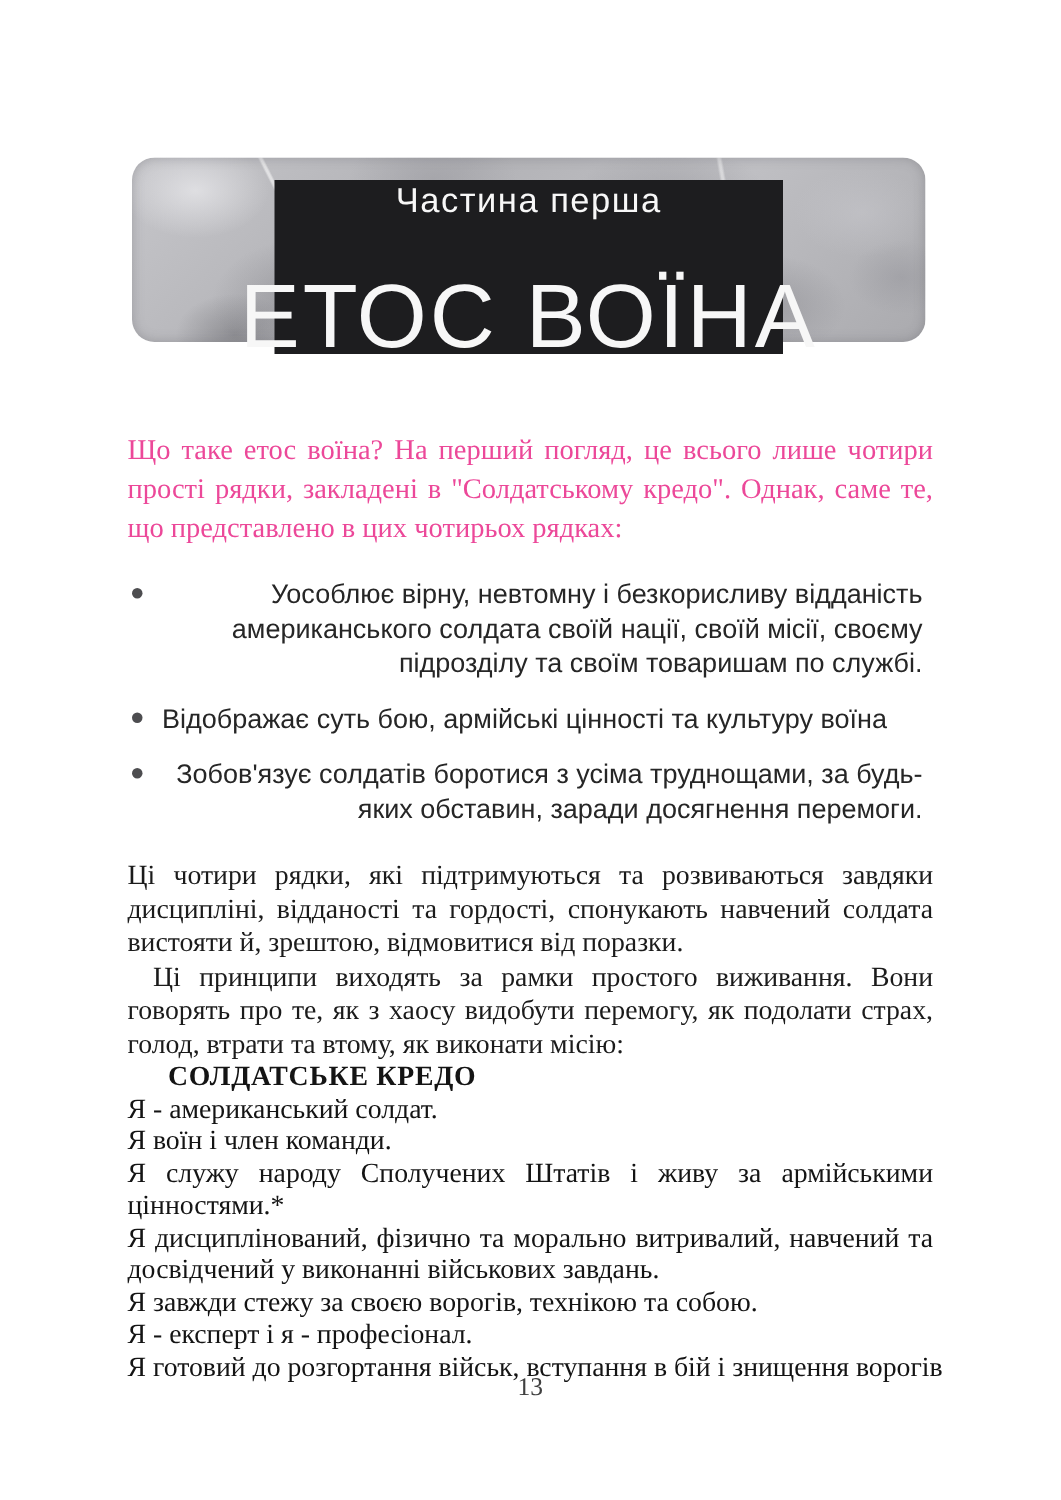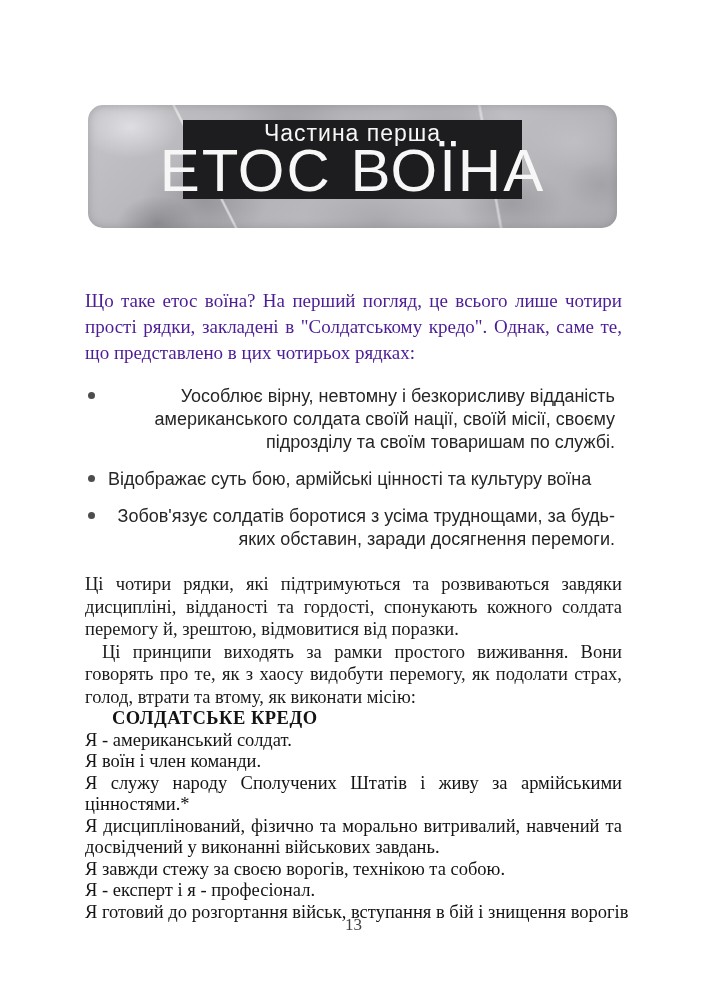--- a/index.html
+++ b/index.html
@@ -36,26 +36,26 @@
       radial-gradient(ellipse 110px 60px at 55% 95%, rgba(145,145,150,0.45), transparent 70%),
       radial-gradient(ellipse 50px 35px at 97% 65%, rgba(150,150,156,0.5), transparent 70%),
       linear-gradient(135deg, #c6c6ca 0%, #b2b2b6 35%, #bfbfc3 65%, #aaaaae 100%);
     box-shadow: inset 0 0 8px rgba(90,90,95,0.35);
   }
   .banner-box {
     position: absolute;
     left: 95px;
     top: 15px;
     width: 339px;
-    height: 79px;
+    height: 116px;
     background: #1d1d1f;
     display: flex;
     flex-direction: column;
     align-items: center;
-    justify-content: flex-start;
+    justify-content: space-between;
     font-family: "Liberation Sans", sans-serif;
     color: #f7f7f7;
   }
   .part-label {
     font-size: 23px;
     line-height: 26px;
     letter-spacing: 1px;
     font-weight: 400;
   }
   .chapter-title {
@@ -70,21 +70,21 @@
   .content {
     position: absolute;
     left: 85px;
     top: 288px;
     width: 537px;
   }
   .body-text {
     font-size: 19px;
     line-height: 26px;
     text-align: justify;
-    color: #4c1d95;
+    color: #ec4899;
   }
   .mid-text {
     font-size: 18.5px;
     line-height: 22.5px;
     text-align: justify;
     color: #1b1b1b;
   }
   .indent { text-indent: 17px; }
 
   .bullet-list {
@@ -161,21 +161,21 @@
       <li class="bullet-item">
         <span class="bullet-dot"></span>
         <span>Відображає суть бою, армійські цінності та культуру воїна</span>
       </li>
       <li class="bullet-item">
         <span class="bullet-dot"></span>
         <span>Зобов'язує солдатів боротися з усіма труднощами, за будь-яких обставин, заради досягнення перемоги.</span>
       </li>
     </ul>
 
-    <p class="mid-text para-gap">Ці чотири рядки, які підтримуються та розвиваються завдяки дисципліні, відданості та гордості, спонукають кожного солдата перемогу й, зрештою, відмовитися від поразки.</p>
+    <p class="mid-text para-gap">Ці чотири рядки, які підтримуються та розвиваються завдяки дисципліні, відданості та гордості, спонукають навчений солдата вистояти й, зрештою, відмовитися від поразки.</p>
     <p class="mid-text indent">Ці принципи виходять за рамки простого виживання. Вони говорять про те, як з хаосу видобути перемогу, як подолати страх, голод, втрати та втому, як виконати місію:</p>
 
     <div class="creed">
       <p class="creed-title">СОЛДАТСЬКЕ КРЕДО</p>
       <p class="creed-line">Я - американський солдат.</p>
       <p class="creed-line">Я воїн і член команди.</p>
       <p class="creed-line">Я служу народу Сполучених Штатів і живу за армійськими цінностями.*</p>
       <p class="creed-line">Я дисциплінований, фізично та морально витривалий, навчений та досвідчений у виконанні військових завдань.</p>
       <p class="creed-line">Я завжди стежу за своєю ворогів, технікою та собою.</p>
       <p class="creed-line">Я - експерт і я - професіонал.</p>

